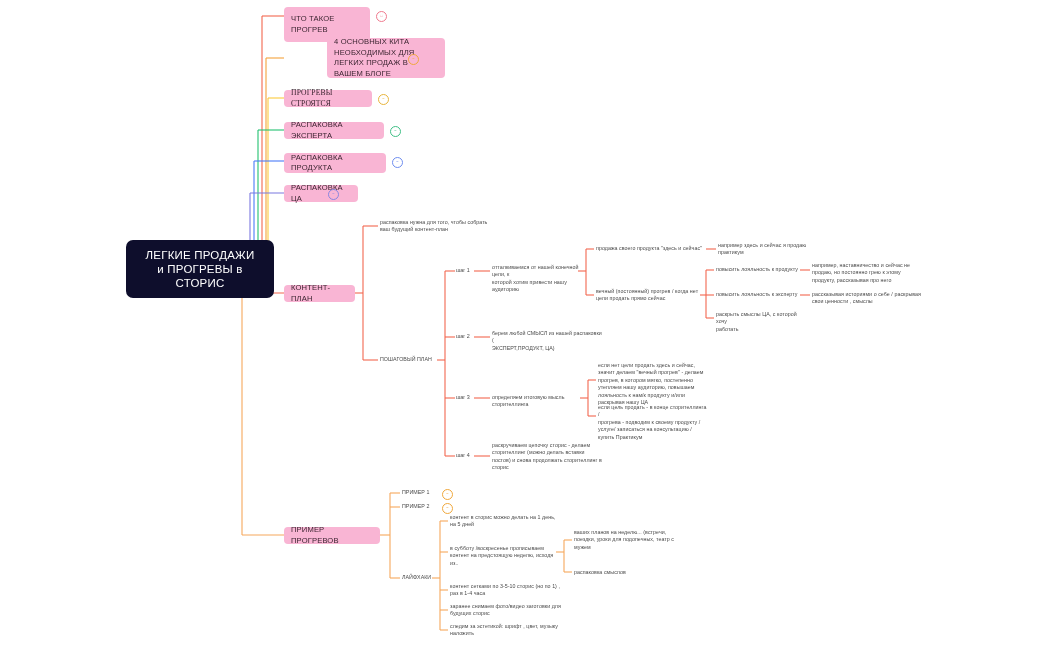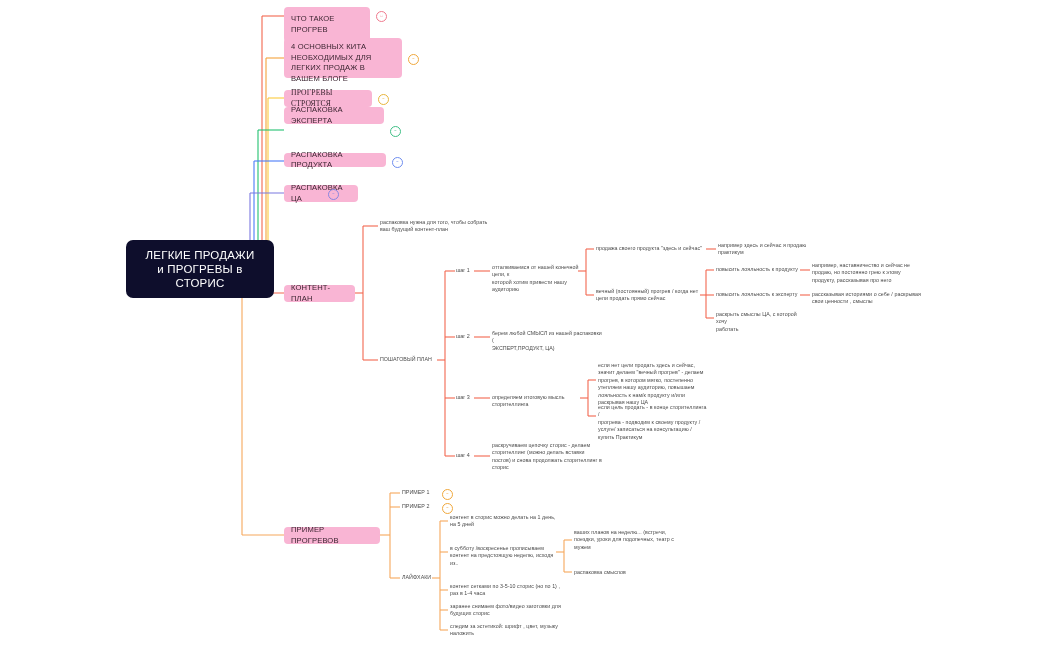--- a/index.html
+++ b/index.html
@@ -16,21 +16,21 @@
     display:flex;align-items:center;justify-content:center;text-align:center;
     font-size:11.5px;line-height:14px;letter-spacing:.2px;padding:4px 6px;
   }
   .root span{display:block;}
 
   .pinknode{
     background:#f9b5d4;color:#3b2430;border-radius:4px;
     font-size:7.6px;line-height:10.5px;letter-spacing:.15px;
     padding:4px 7px;display:flex;align-items:center;
   }
-  .pinknode.multi{align-items:flex-start;}
+  .pinknode.multi{align-items:center;margin-left:43px;}
 
   .plain{
     font-size:5.3px;line-height:7.4px;color:#4a4a4a;letter-spacing:.05px;
     white-space:pre-line;
   }
 
   .steplabel{font-size:5.4px;line-height:7.4px;color:#4a4a4a;}
 
   .badge{
     position:absolute;width:9px;height:9px;border-radius:50%;
@@ -147,28 +147,28 @@
       <i>−</i>
     </div>
 
   <div class="node pinknode" style="left:284px;top:90px;width:88px;height:17px;font-family:Liberation Serif, serif;">
     <span>ПРОГРЕВЫ СТРОЯТСЯ</span>
   </div>
   <div class="badge" style="left:378px;top:94px;color:#e8b53c;">
       <i>−</i>
     </div>
 
-  <div class="node pinknode" style="left:284px;top:107px;width:100px;height:17px;">
+  <div class="node pinknode" style="left:284px;top:122px;width:100px;height:17px;">
     <span>РАСПАКОВКА ЭКСПЕРТА</span>
   </div>
   <div class="badge" style="left:390px;top:126px;color:#3fbf86;">
       <i>−</i>
     </div>
 
-  <div class="node pinknode" style="left:284px;top:153px;width:102px;height:14px;">
+  <div class="node pinknode" style="left:284px;top:153px;width:102px;height:20px;">
     <span>РАСПАКОВКА ПРОДУКТА</span>
   </div>
   <div class="badge" style="left:392px;top:157px;color:#6e8df0;">
       <i>−</i>
     </div>
 
   <div class="node pinknode" style="left:284px;top:185px;width:74px;height:17px;">
     <span>РАСПАКОВКА ЦА</span>
   </div>
   <div class="badge" style="left:328px;top:189px;color:#8a86e0;">

